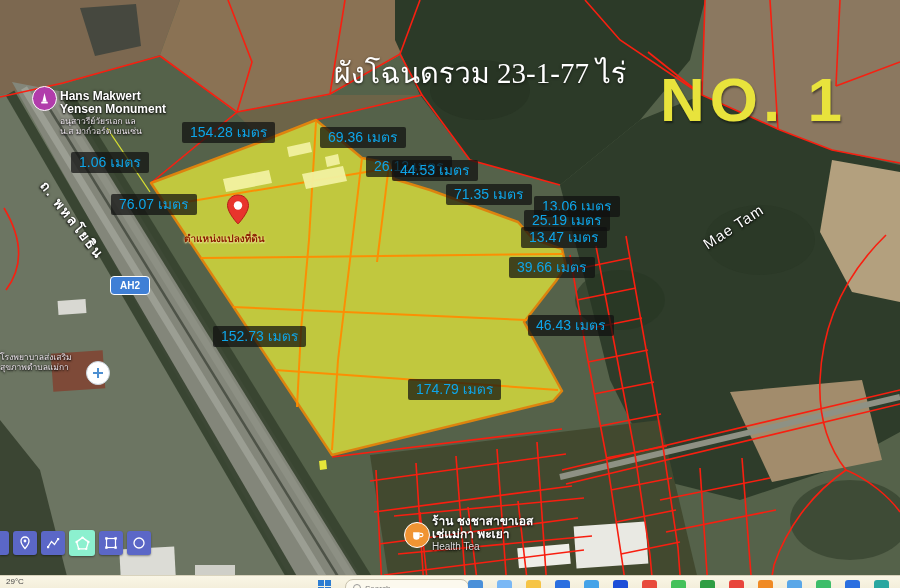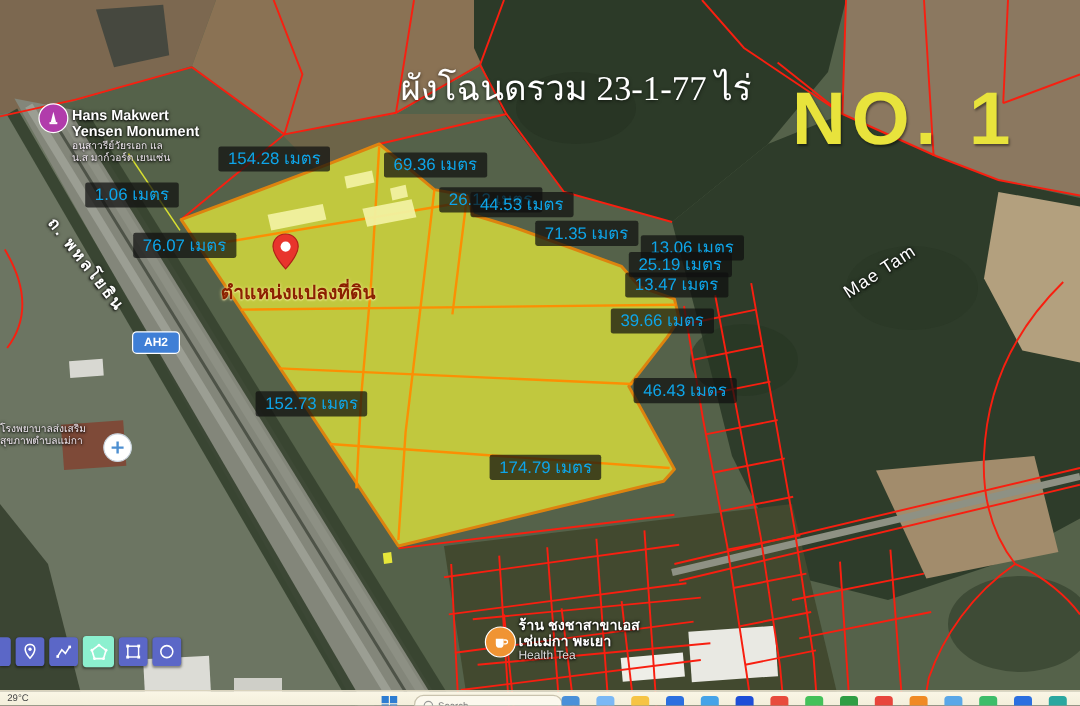--- a/index.html
+++ b/index.html
@@ -19,21 +19,21 @@
     text-shadow:0 1px 3px rgba(0,0,0,.65);white-space:nowrap;}
   .plot-no{position:absolute;left:660px;top:64px;color:var(--plot-no);
     font-size:62px;font-weight:900;letter-spacing:5px;
     text-shadow:1px 2px 2px rgba(0,0,0,.45);white-space:nowrap;}
   .poi{position:absolute;color:#fff;text-shadow:0 1px 2px #000,0 0 3px rgba(0,0,0,.8);}
   .poi .l1{font-weight:bold;font-size:12px;line-height:13px;}
   .poi .l2{font-size:8.5px;line-height:10px;color:#efe7ef;}
   .poi .l3{font-size:10px;line-height:12px;color:#ddd;}
   .poi-icon{position:absolute;border-radius:50%;display:flex;align-items:center;justify-content:center;}
   .pin-label{position:absolute;left:184px;top:231px;color:#8b2000;font-weight:bold;
-    font-size:16px;text-shadow:0 0 3px rgba(255,240,150,.9),0 1px 1px rgba(255,255,200,.7);}
+    font-size:10px;text-shadow:0 0 3px rgba(255,240,150,.9),0 1px 1px rgba(255,255,200,.7);}
   .rot-label{position:absolute;color:#fff;font-weight:bold;
     text-shadow:0 1px 2px #000,0 0 3px rgba(0,0,0,.7);white-space:nowrap;}
   #road-name{left:52px;top:176px;font-size:13.5px;letter-spacing:2px;transform:rotate(52deg);transform-origin:left top;}
   #area-name{left:700px;top:238px;font-size:15px;letter-spacing:1px;transform:rotate(-33deg);transform-origin:left top;font-weight:normal;}
   #ah2{position:absolute;left:110px;top:276px;width:38px;height:17px;background:var(--ah2-bg);
     border:1.5px solid #fff;border-radius:4px;color:#fff;font-size:10px;font-weight:bold;
     display:flex;align-items:center;justify-content:center;}
   #draw-toolbar{position:absolute;left:0;top:530px;display:flex;gap:4px;align-items:center;}
   .tool-btn{width:24px;height:24px;background:var(--toolbar-btn);border-radius:3px;
     display:flex;align-items:center;justify-content:center;box-shadow:0 1px 2px rgba(0,0,0,.4);}

